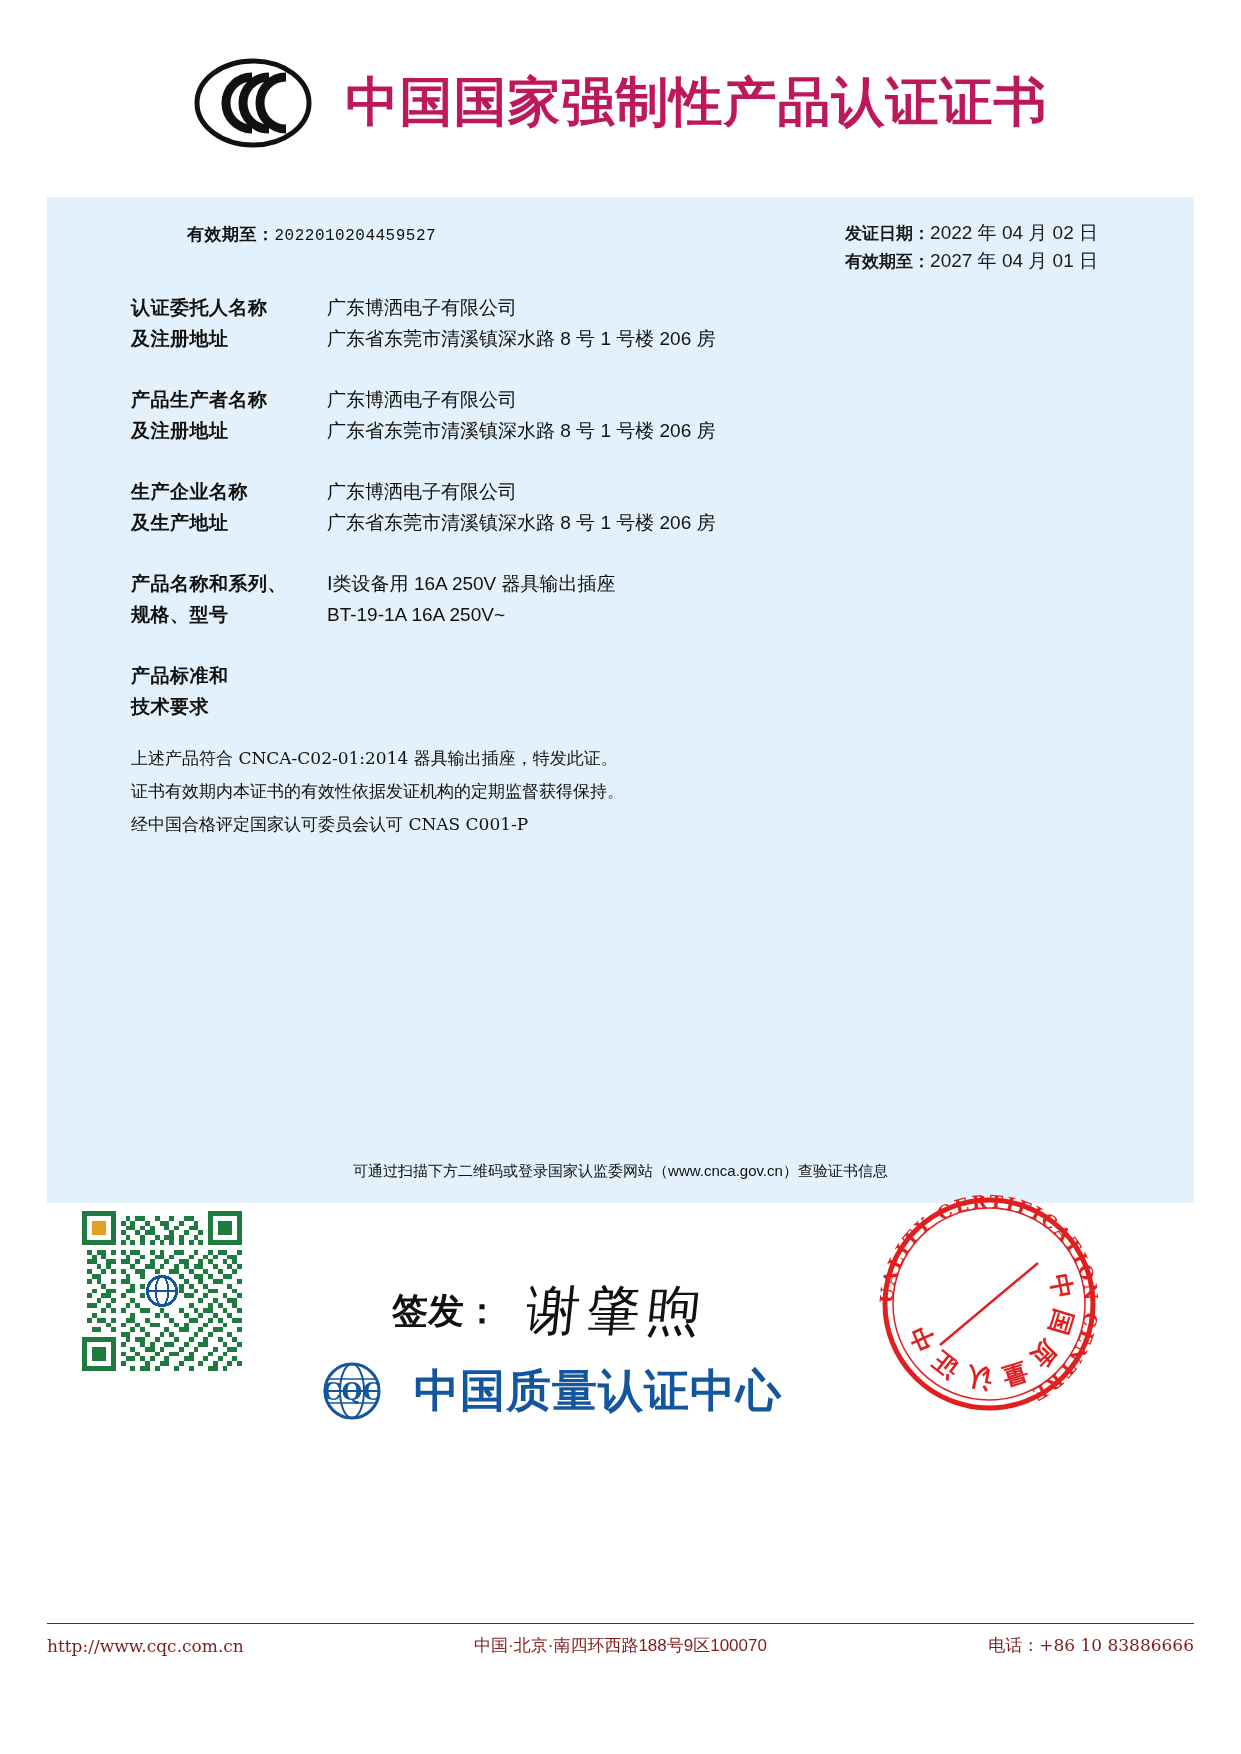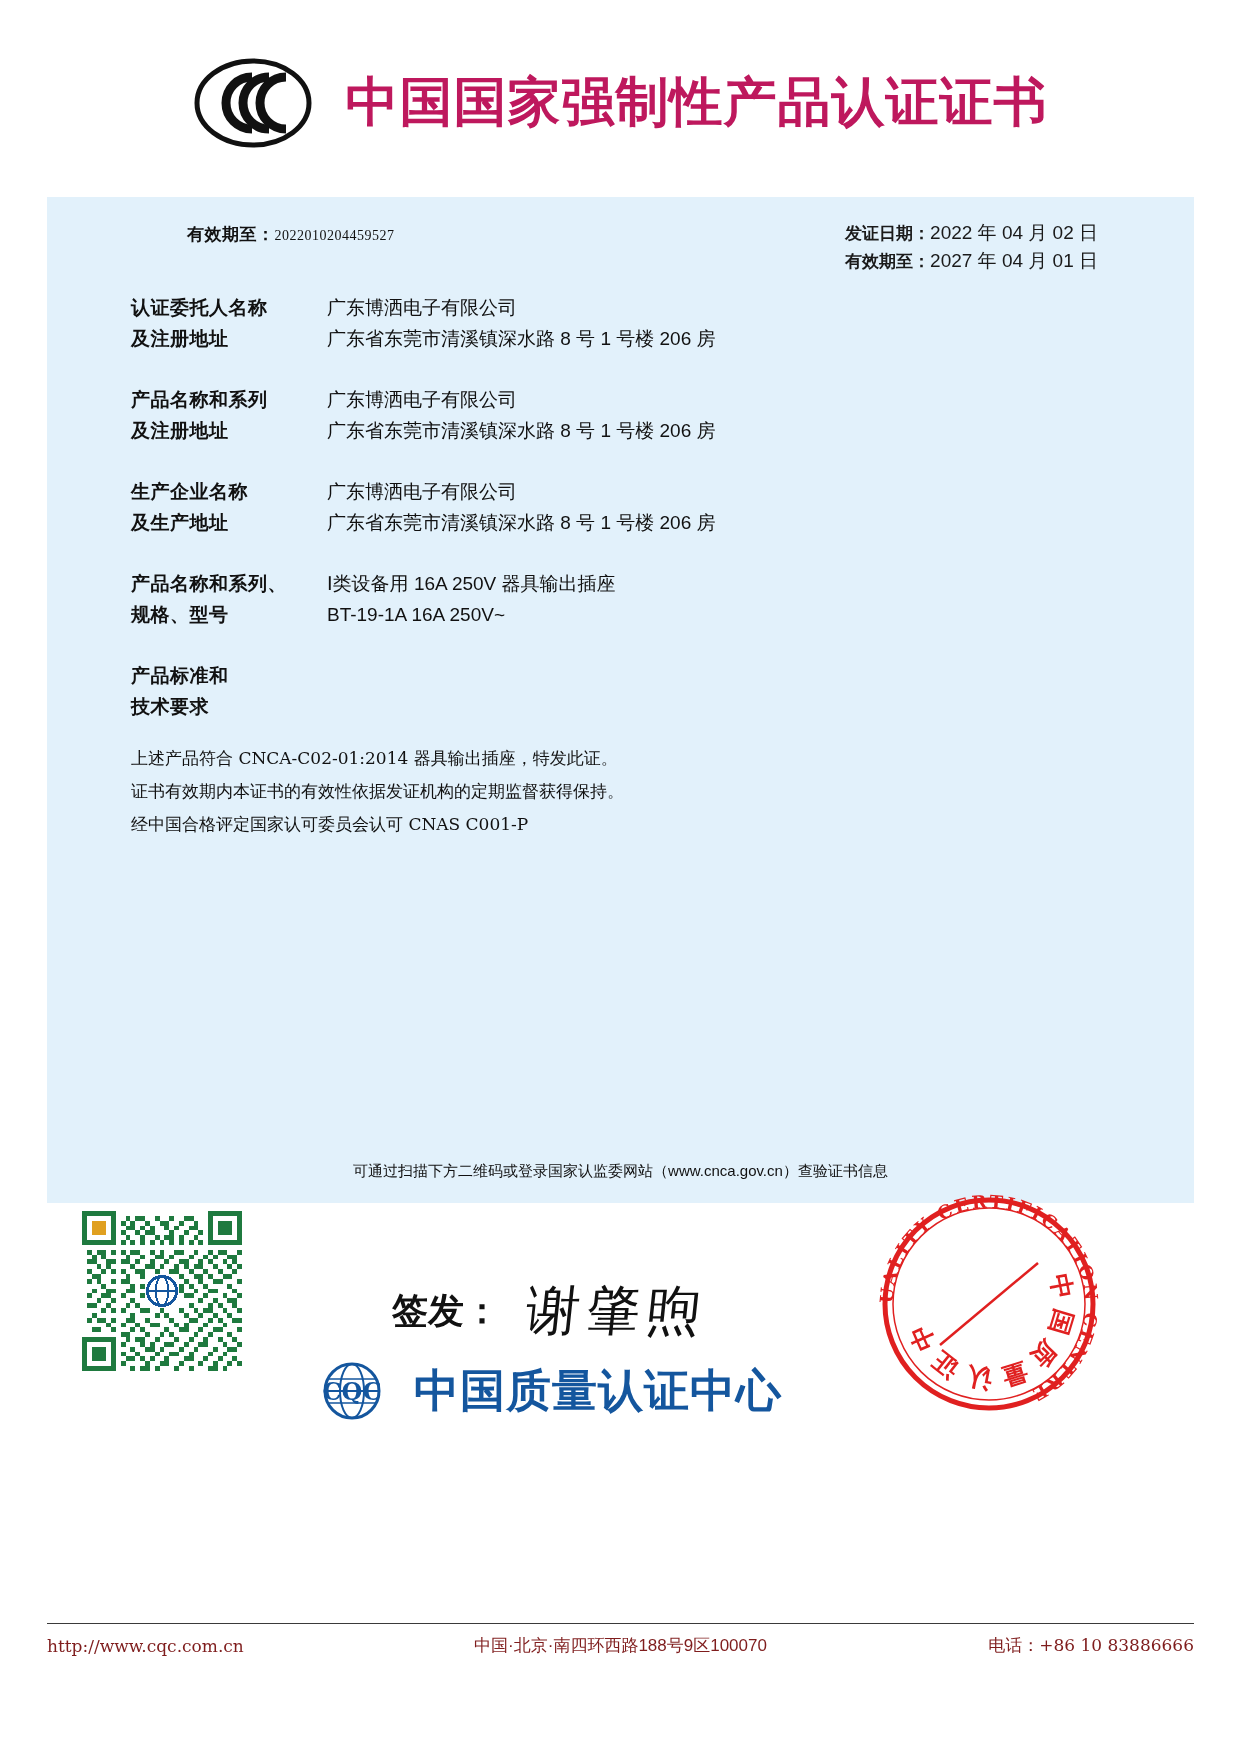--- a/index.html
+++ b/index.html
@@ -59,22 +59,22 @@
     font-size: 18px;
     color: #111;
     letter-spacing: .5px;
   }
   .cert-no .lbl {
     font-weight: bold;
     font-family: "DejaVu Serif", serif;
     font-size: 17px;
   }
   .cert-no .val {
-    font-family: Liberation Serif, serif;
-    font-size: 14px;
+    font-family: Liberation Mono, monospace;
+    font-size: 16px;
   }
 
   .dates {
     position: absolute;
     top: 22px;
     right: 96px;
     text-align: left;
     line-height: 28px;
   }
   .dates div {
@@ -264,21 +264,21 @@
         <div>及注册地址</div>
       </div>
       <div class="field-value">
         <div>广东博洒电子有限公司</div>
         <div>广东省东莞市清溪镇深水路 8 号 1 号楼 206 房</div>
       </div>
     </div>
 
     <div class="field-row">
       <div class="field-label">
-        <div>产品名称和系列</div>
+        <div>产品生产者名称</div>
         <div>及注册地址</div>
       </div>
       <div class="field-value">
         <div>广东博洒电子有限公司</div>
         <div>广东省东莞市清溪镇深水路 8 号 1 号楼 206 房</div>
       </div>
     </div>
 
     <div class="field-row">
       <div class="field-label">

